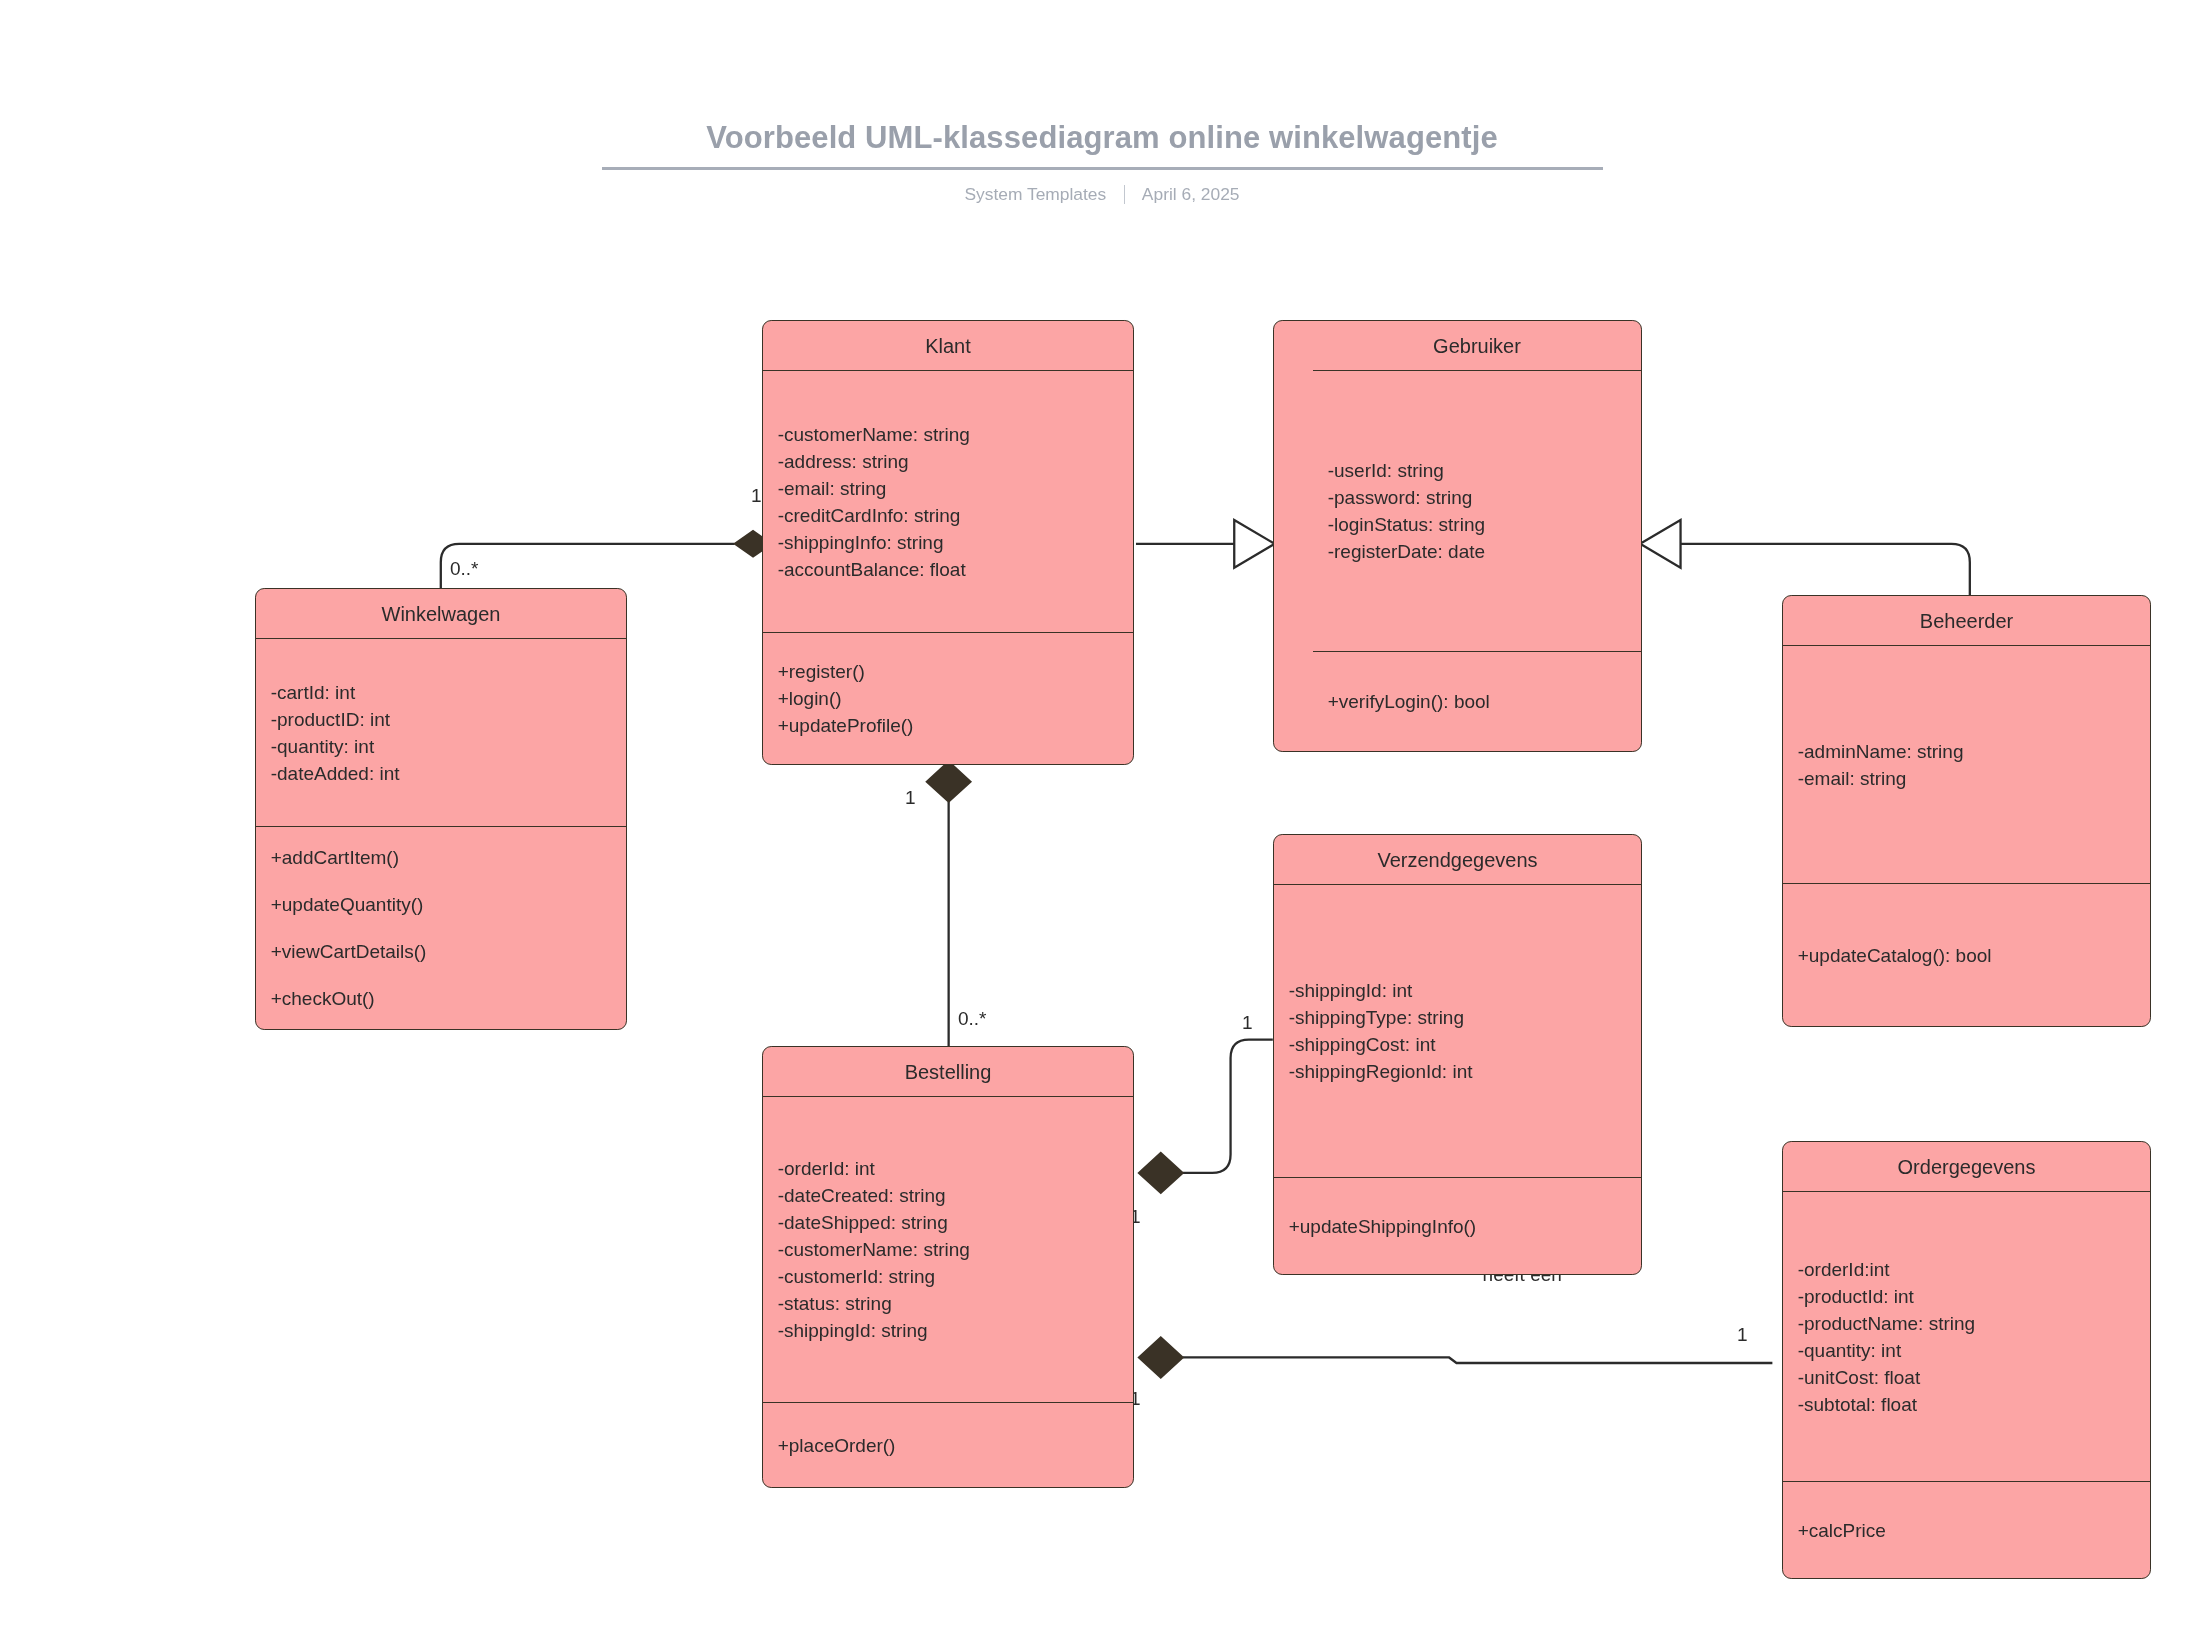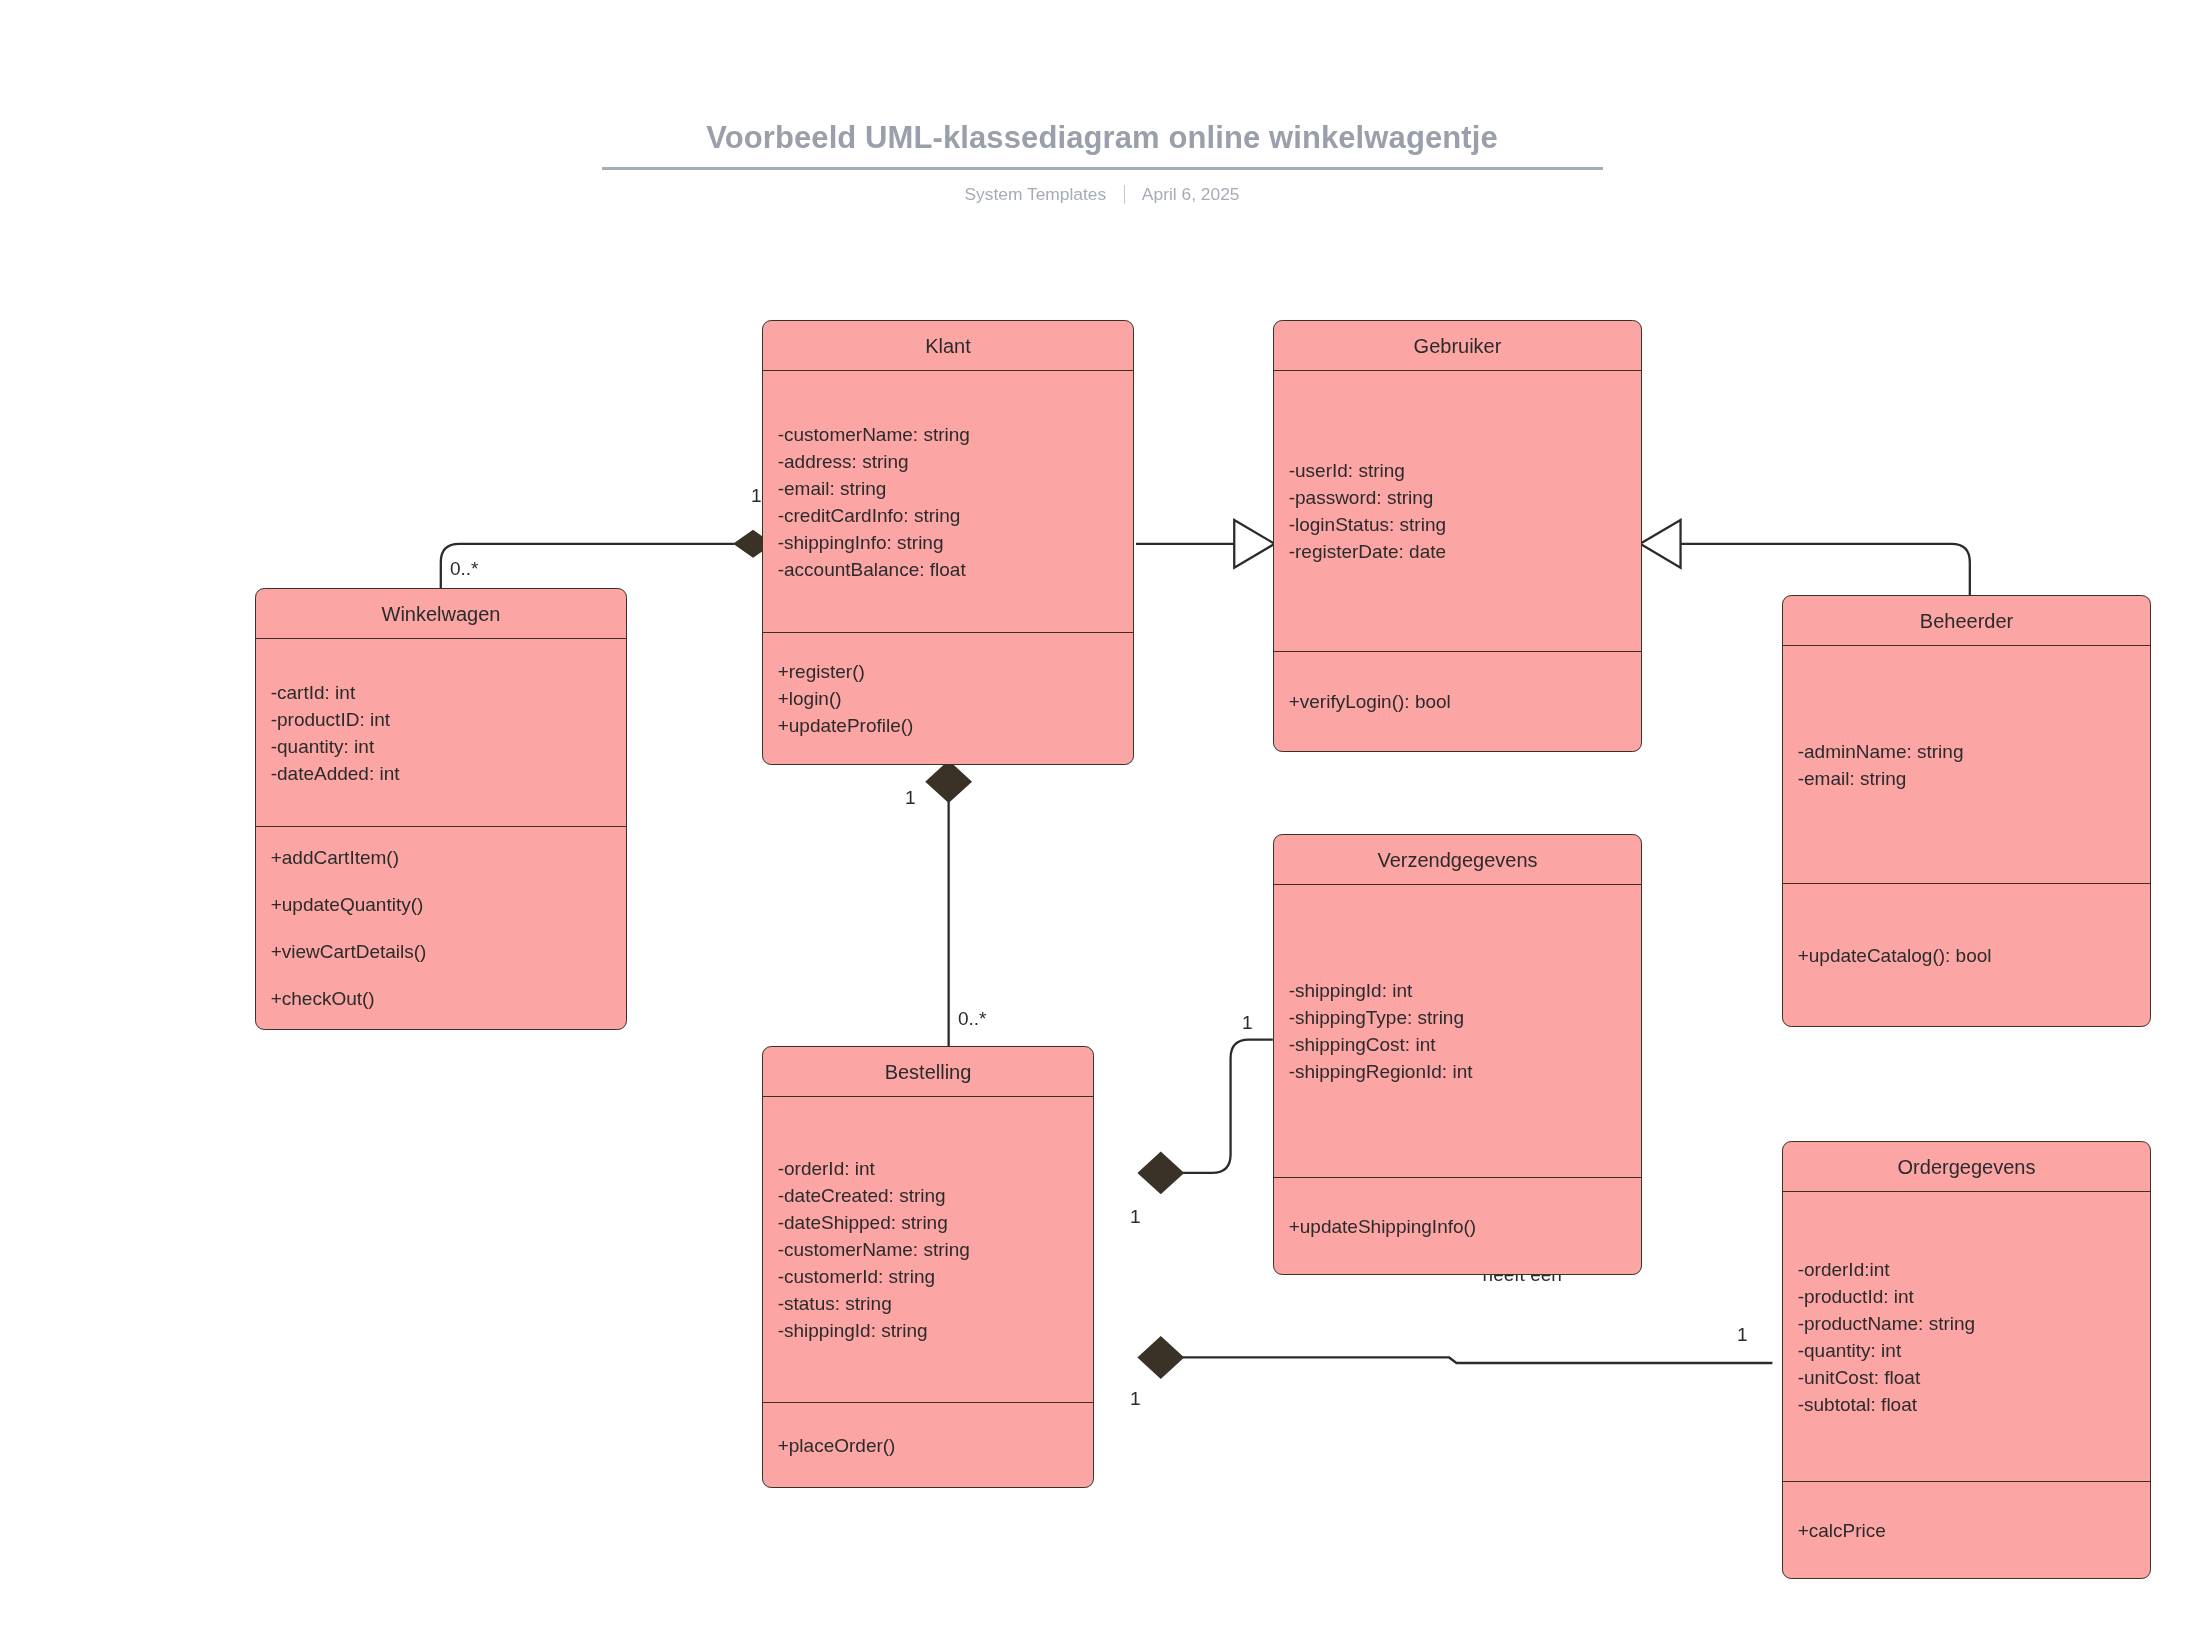--- a/index.html
+++ b/index.html
@@ -191,21 +191,21 @@
     <div class="uml-line">-shippingInfo: string</div>
     <div class="uml-line">-accountBalance: float</div>
   </div>
   <div class="uml-ops" style="height:131px;">
     <div class="uml-line">+register()</div>
     <div class="uml-line">+login()</div>
     <div class="uml-line">+updateProfile()</div>
   </div>
 </div>
 
-<div class="uml-class" id="class-gebruiker" style="left:1273px; top:320px; width:369px; height:432px;">
+<div class="uml-class" id="class-gebruiker" style="left:1273px; top:320px; width:369px; height:432px;padding-left:39px;">
   <div class="uml-name">Gebruiker</div>
   <div class="uml-attrs">
     <div class="uml-line">-userId: string</div>
     <div class="uml-line">-password: string</div>
     <div class="uml-line">-loginStatus: string</div>
     <div class="uml-line">-registerDate: date</div>
   </div>
   <div class="uml-ops" style="height:99px;">
     <div class="uml-line">+verifyLogin(): bool</div>
   </div>
@@ -244,21 +244,21 @@
     <div class="uml-line">-shippingId: int</div>
     <div class="uml-line">-shippingType: string</div>
     <div class="uml-line">-shippingCost: int</div>
     <div class="uml-line">-shippingRegionId: int</div>
   </div>
   <div class="uml-ops" style="height:96px;">
     <div class="uml-line">+updateShippingInfo()</div>
   </div>
 </div>
 
-<div class="uml-class" id="class-bestelling" style="left:762px; top:1046px; width:332px; height:442px;">
+<div class="uml-class" id="class-bestelling" style="left:762px; top:1046px; width:372px; height:442px;">
   <div class="uml-name">Bestelling</div>
   <div class="uml-attrs">
     <div class="uml-line">-orderId: int</div>
     <div class="uml-line">-dateCreated: string</div>
     <div class="uml-line">-dateShipped: string</div>
     <div class="uml-line">-customerName: string</div>
     <div class="uml-line">-customerId: string</div>
     <div class="uml-line">-status: string</div>
     <div class="uml-line">-shippingId: string</div>
   </div>

